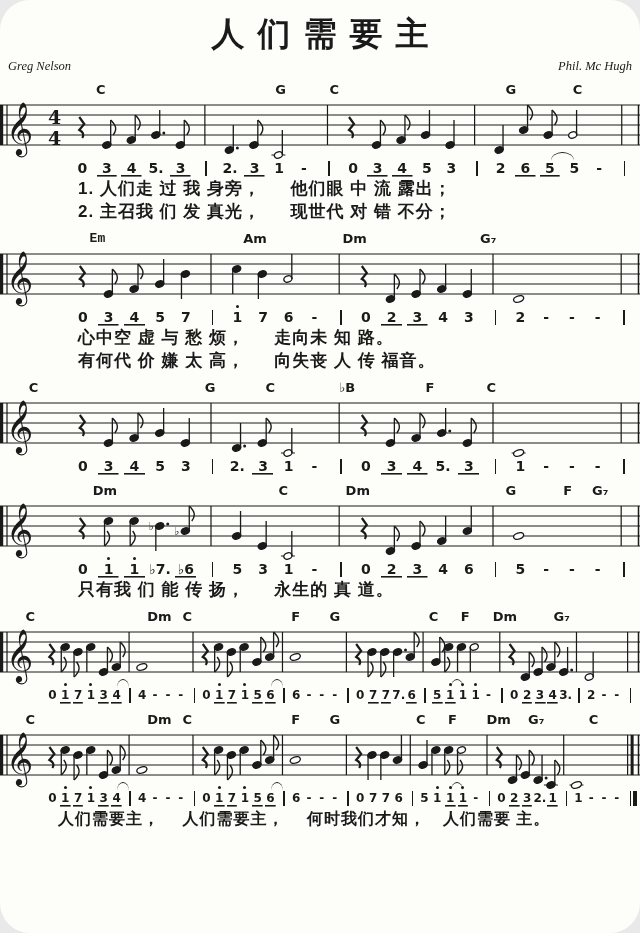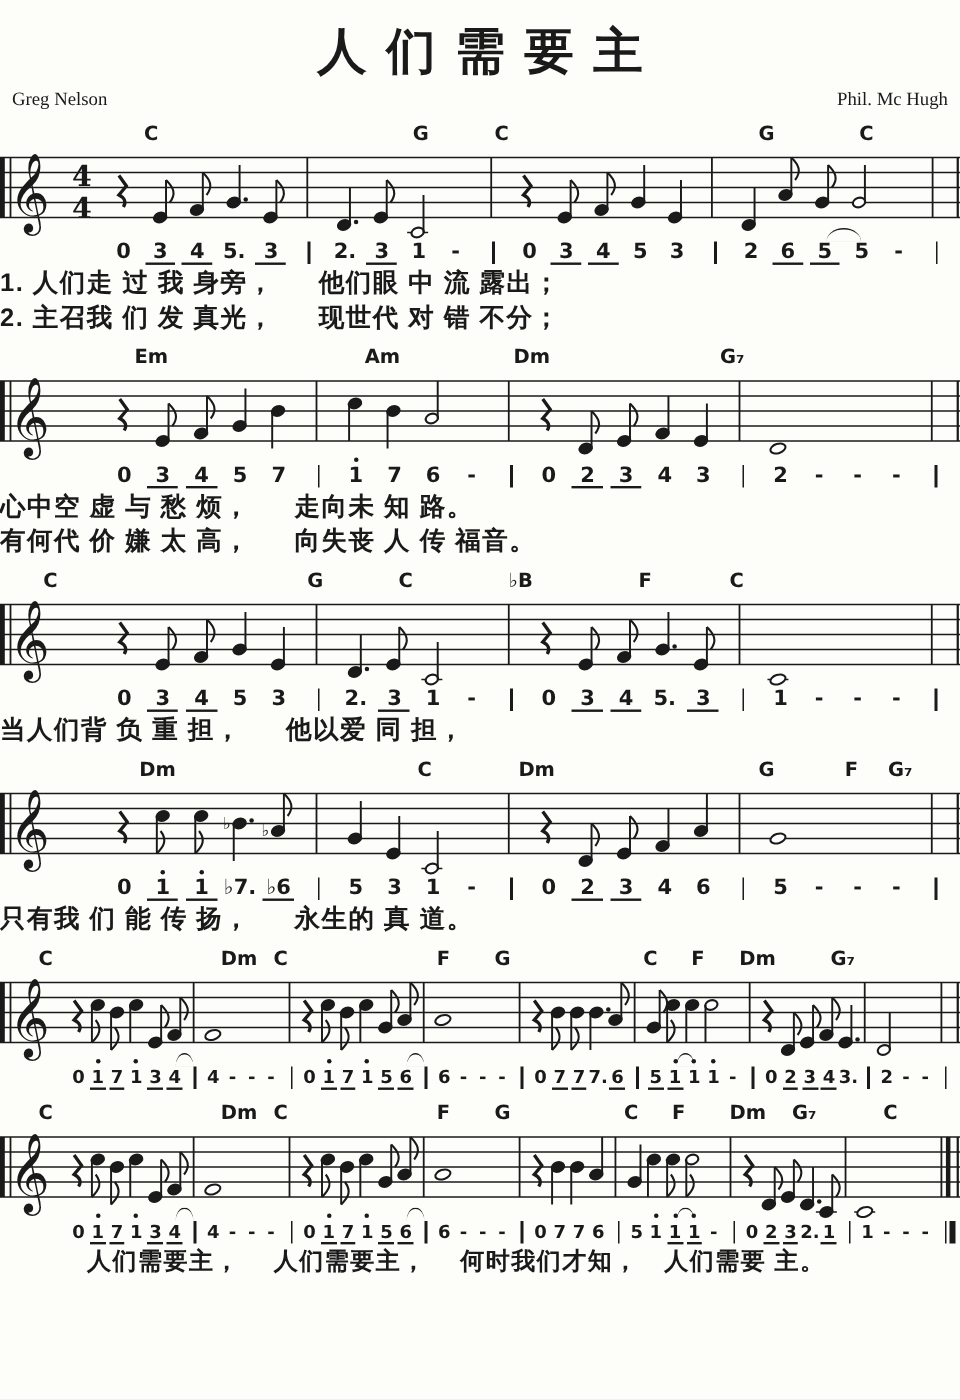--- a/index.html
+++ b/index.html
@@ -1,42 +1,42 @@
 <!DOCTYPE html>
 <html><head>
 <meta charset="utf-8">
 <style>
   html,body{margin:0;padding:0;background:#e9e9e9;}
   .page{width:640px;height:933px;margin:0 auto;background:#fdfdfa;color:#1a1a1a;
         box-sizing:border-box;padding-top:10px;overflow:hidden;
-        font-family:"Liberation Sans",sans-serif;}
+        font-family:"Liberation Sans",sans-serif;border-radius:30px;}
   .title{margin:2px 0 0;text-align:center;font-size:33px;font-weight:800;
          letter-spacing:13px;text-indent:13px;font-family:"Liberation Sans",sans-serif;}
   .byline{display:flex;justify-content:space-between;padding:0 8px 0 8px;margin-top:2px;
-          font-family:"Liberation Serif",serif;font-size:12.5px;}
+          font-family:"Liberation Serif",serif;font-size:12.5px;font-style:italic;}
   .system{position:relative;margin-top:6px;}
   .chords{position:relative;height:15px;}
   .chord{position:absolute;bottom:-2px;font-family:"DejaVu Sans",sans-serif;
          font-weight:700;font-size:13px;}
   .staff{display:block;width:640px;height:62px;overflow:visible;}
   .tsig{font-family:"DejaVu Serif",serif;font-weight:700;font-size:19px;fill:#1a1a1a;}
   .clef{font-family:"DejaVu Sans",sans-serif;}
   .jianpu{display:flex;padding-right:4px;margin-top:2px;line-height:18px;
           font-family:"DejaVu Sans",sans-serif;font-weight:700;font-size:14px;}
   .compact .jianpu{font-size:12px;}
   .jcell{flex:1 1 0;min-width:0;text-align:center;position:relative;}
   .jnum.und{background:linear-gradient(currentColor,currentColor) 50% 100%/82% 1.6px no-repeat;}
   .jnum.oct::before{content:'';position:absolute;top:-3px;left:50%;margin-left:-1.5px;
           width:3px;height:3px;border-radius:50%;background:currentColor;}
   .jnum.arc::after{content:'';position:absolute;top:-7px;left:55%;width:95%;height:8px;
           border-top:1.7px solid currentColor;border-radius:50% 50% 0 0/100% 100% 0 0;}
   .jbar::before{content:'';position:absolute;left:50%;top:2px;width:1.5px;height:15px;background:currentColor;}
   .jbar.jfinal::after{content:'';position:absolute;left:50%;margin-left:3.5px;top:2px;
           width:3.5px;height:15px;background:currentColor;}
-  .lyric{font-size:17px;font-weight:600;letter-spacing:1px;
+  .lyric{padding-left:78px;font-size:17px;font-weight:600;letter-spacing:1px;
          line-height:23px;white-space:pre;}
   .compact .lyric{padding-left:58px;font-size:16px;}
 </style>
 </head>
 <body>
 
 <div class="page">
   <h1 class="title">人们需要主</h1>
   <div class="byline">
     <span>Greg Nelson</span>
@@ -135,21 +135,21 @@
         <span class="jcell jnum">5</span>
         <span class="jcell">-</span>
         <span class="jcell jbar"></span>
       </div>
     <div class="lyric">1. 人们走 过 我 身旁，　  他们眼 中 流 露出；</div>
     <div class="lyric">2. 主召我 们 发 真光，　  现世代 对 错 不分；</div>
   </section>
 
   <section class="system normal">
     <div class="chords">
-        <span class="chord" style="left: 14%;">Em</span>
+        <span class="chord" style="left: 14%; font-family: Liberation Mono, monospace;">Em</span>
         <span class="chord" style="left: 38%;">Am</span>
         <span class="chord" style="left: 53.5%;">Dm</span>
         <span class="chord" style="left: 75%;">G₇</span>
       </div>
     <svg class="staff" viewBox="0 0 640 62">
         <line x1="0" y1="10" x2="640" y2="10" stroke="#1a1a1a" stroke-width="1"></line>
         <line x1="0" y1="20" x2="640" y2="20" stroke="#1a1a1a" stroke-width="1"></line>
         <line x1="0" y1="30" x2="640" y2="30" stroke="#1a1a1a" stroke-width="1"></line>
         <line x1="0" y1="40" x2="640" y2="40" stroke="#1a1a1a" stroke-width="1"></line>
         <line x1="0" y1="50" x2="640" y2="50" stroke="#1a1a1a" stroke-width="1"></line>
@@ -295,21 +295,20 @@
         <span class="jcell jnum und">4</span>
         <span class="jcell jnum">5.</span>
         <span class="jcell jnum und">3</span>
         <span class="jcell jbar"></span>
         <span class="jcell jnum">1</span>
         <span class="jcell">-</span>
         <span class="jcell">-</span>
         <span class="jcell">-</span>
         <span class="jcell jbar"></span>
       </div>
-    <div class="lyric">当人们背 负 重 担，　  他以爱 同 担，</div>
   </section>
 
   <section class="system normal">
     <div class="chords">
         <span class="chord" style="left: 14.5%;">Dm</span>
         <span class="chord" style="left: 43.5%;">C</span>
         <span class="chord" style="left: 54%;">Dm</span>
         <span class="chord" style="left: 79%;">G</span>
         <span class="chord" style="left: 88%;">F</span>
         <span class="chord" style="left: 92.5%;">G₇</span>

